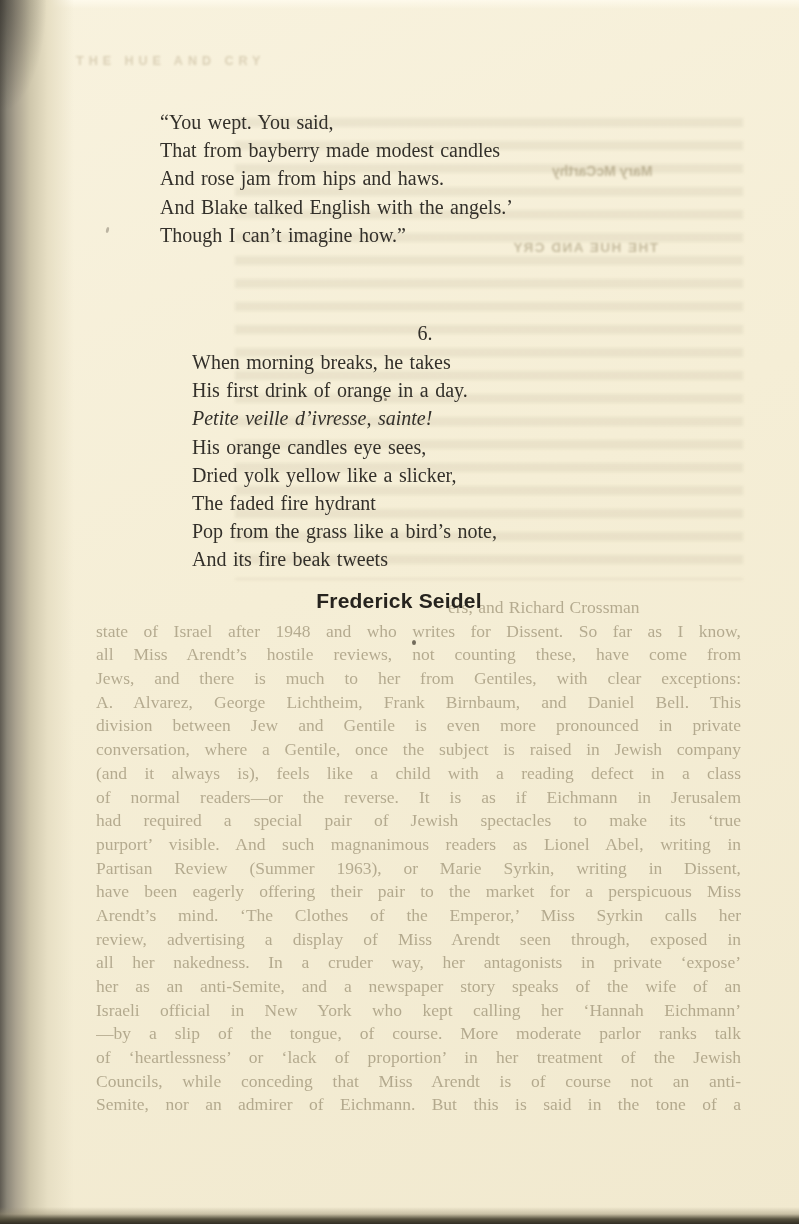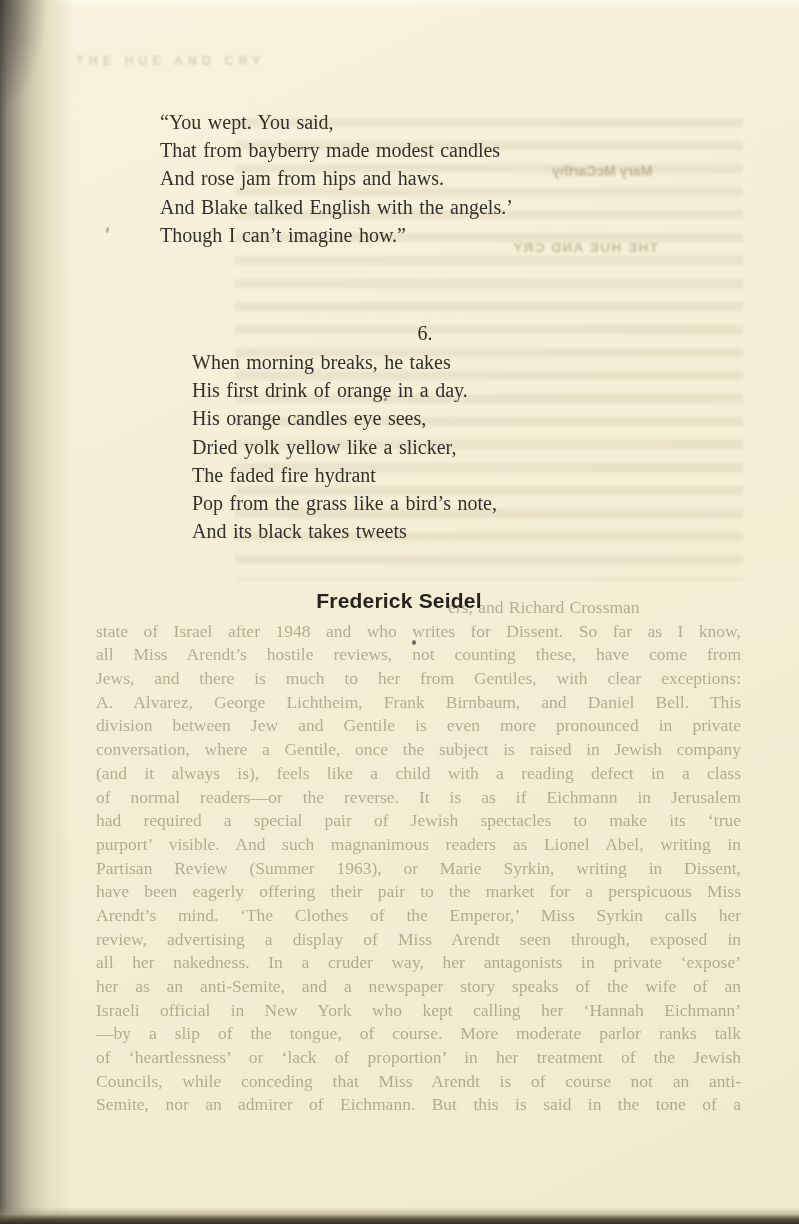--- a/index.html
+++ b/index.html
@@ -95,25 +95,26 @@
       <div class="poem-line"><span>And rose jam from hips and haws.</span></div>
       <div class="poem-line"><span>And Blake talked English with the angels.’</span></div>
       <div class="poem-line"><span>Though I can’t imagine how.”</span></div>
     </div>
 
   <div class="section-number">6.</div>
 
   <div class="poem stanza2">
       <div class="poem-line"><span>When morning breaks, he takes</span></div>
       <div class="poem-line"><span>His first drink of orange in a day.</span></div>
+      <div class="poem-line"><span class="it">Petite veille d’ivresse, sainte!</span></div>
       <div class="poem-line"><span>His orange candles eye sees,</span></div>
       <div class="poem-line"><span>Dried yolk yellow like a slicker,</span></div>
       <div class="poem-line"><span>The faded fire hydrant</span></div>
       <div class="poem-line"><span>Pop from the grass like a bird’s note,</span></div>
-      <div class="poem-line"><span>And its black takes tweets</span></div>
+      <div class="poem-line"><span>And its fire beak tweets</span></div>
     </div>
 
   <div class="attribution">Frederick Seidel</div>
 
   <div class="speck speck1"></div>
   <div class="speck speck2"></div>
   <div class="speck speck3"></div>
 
   <div class="edge-top"></div>
   <div class="edge-left"></div>

